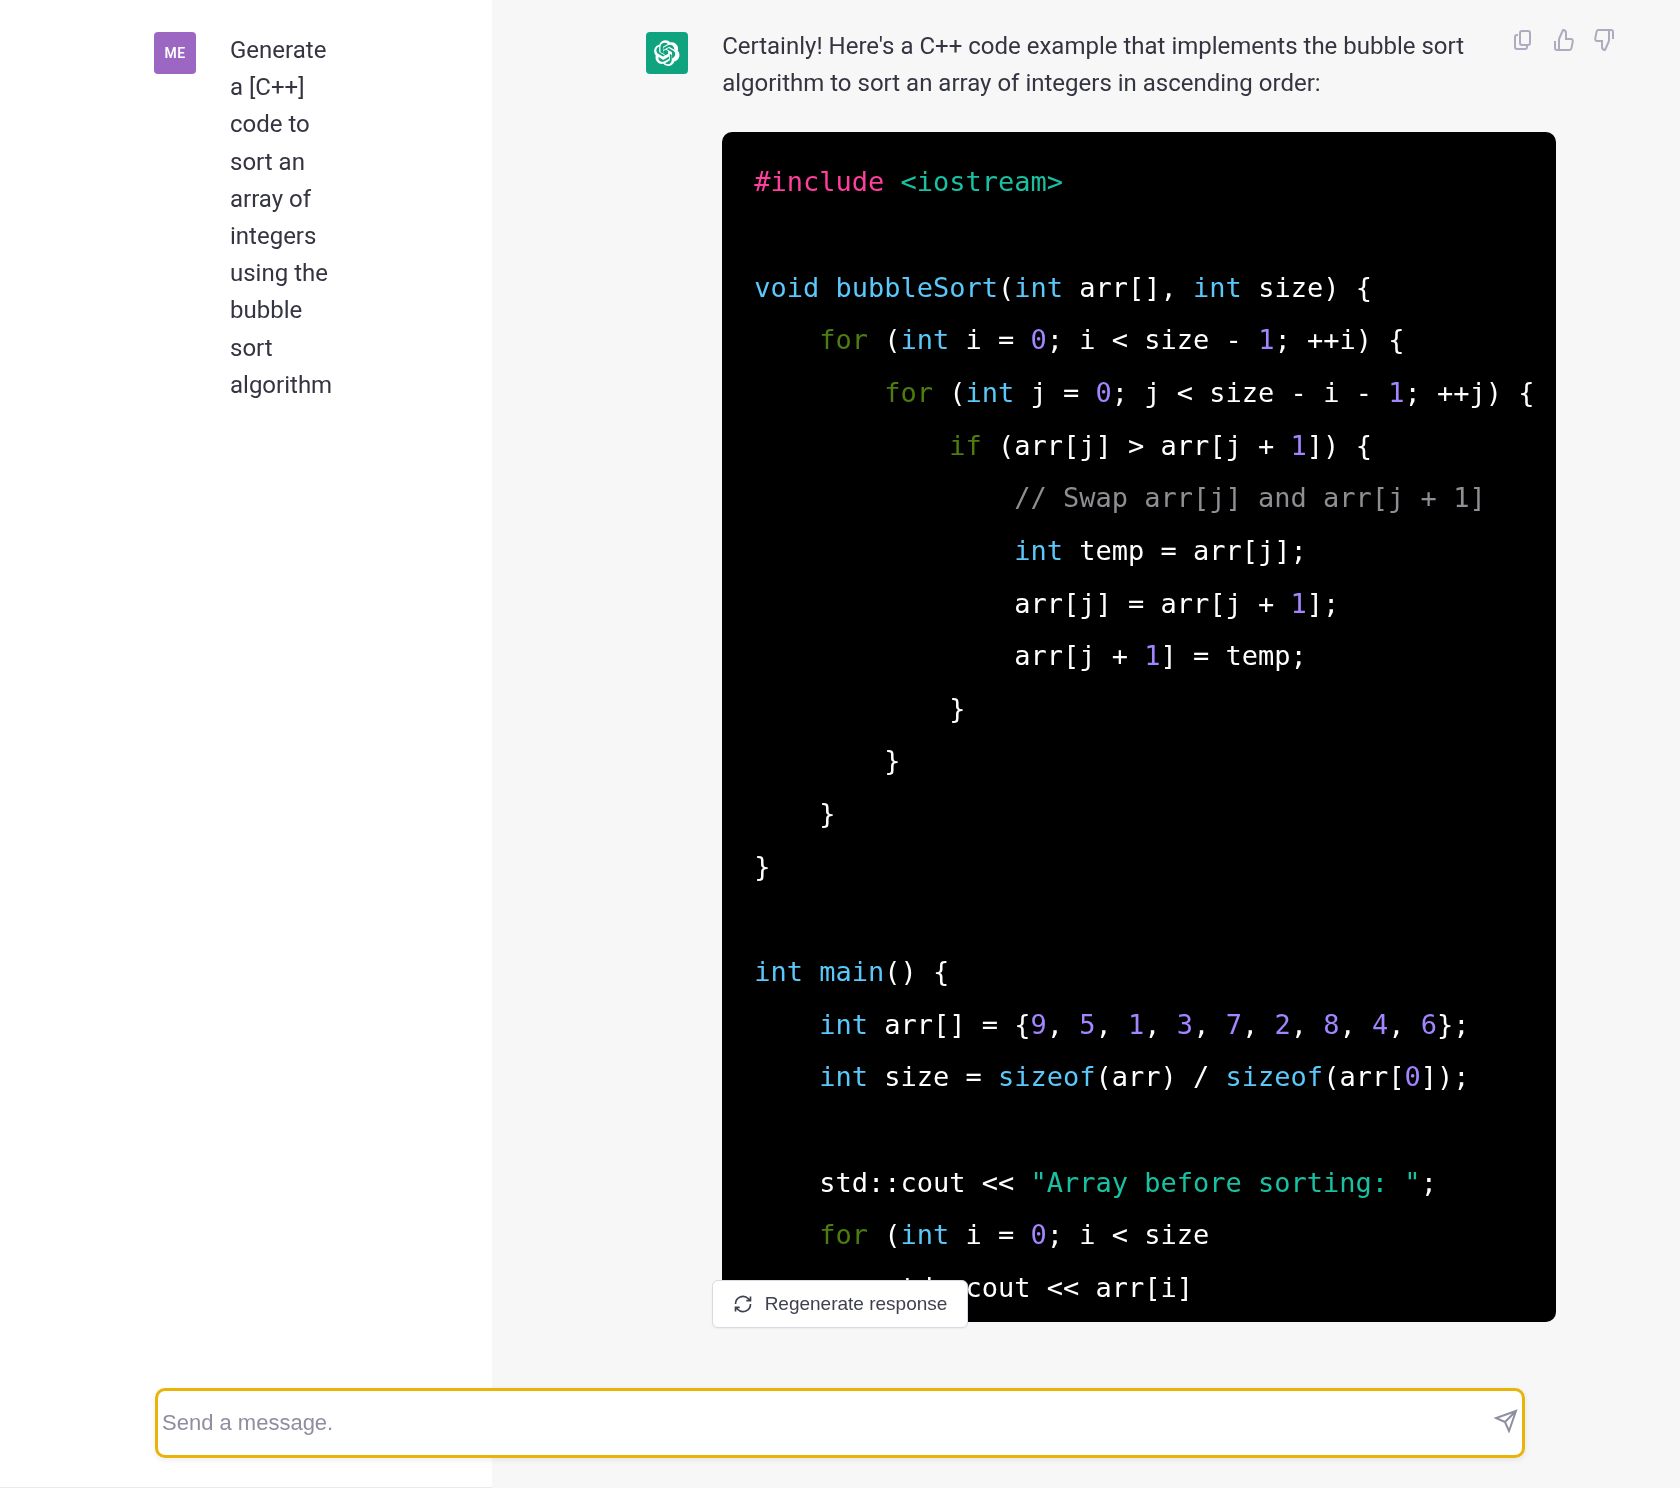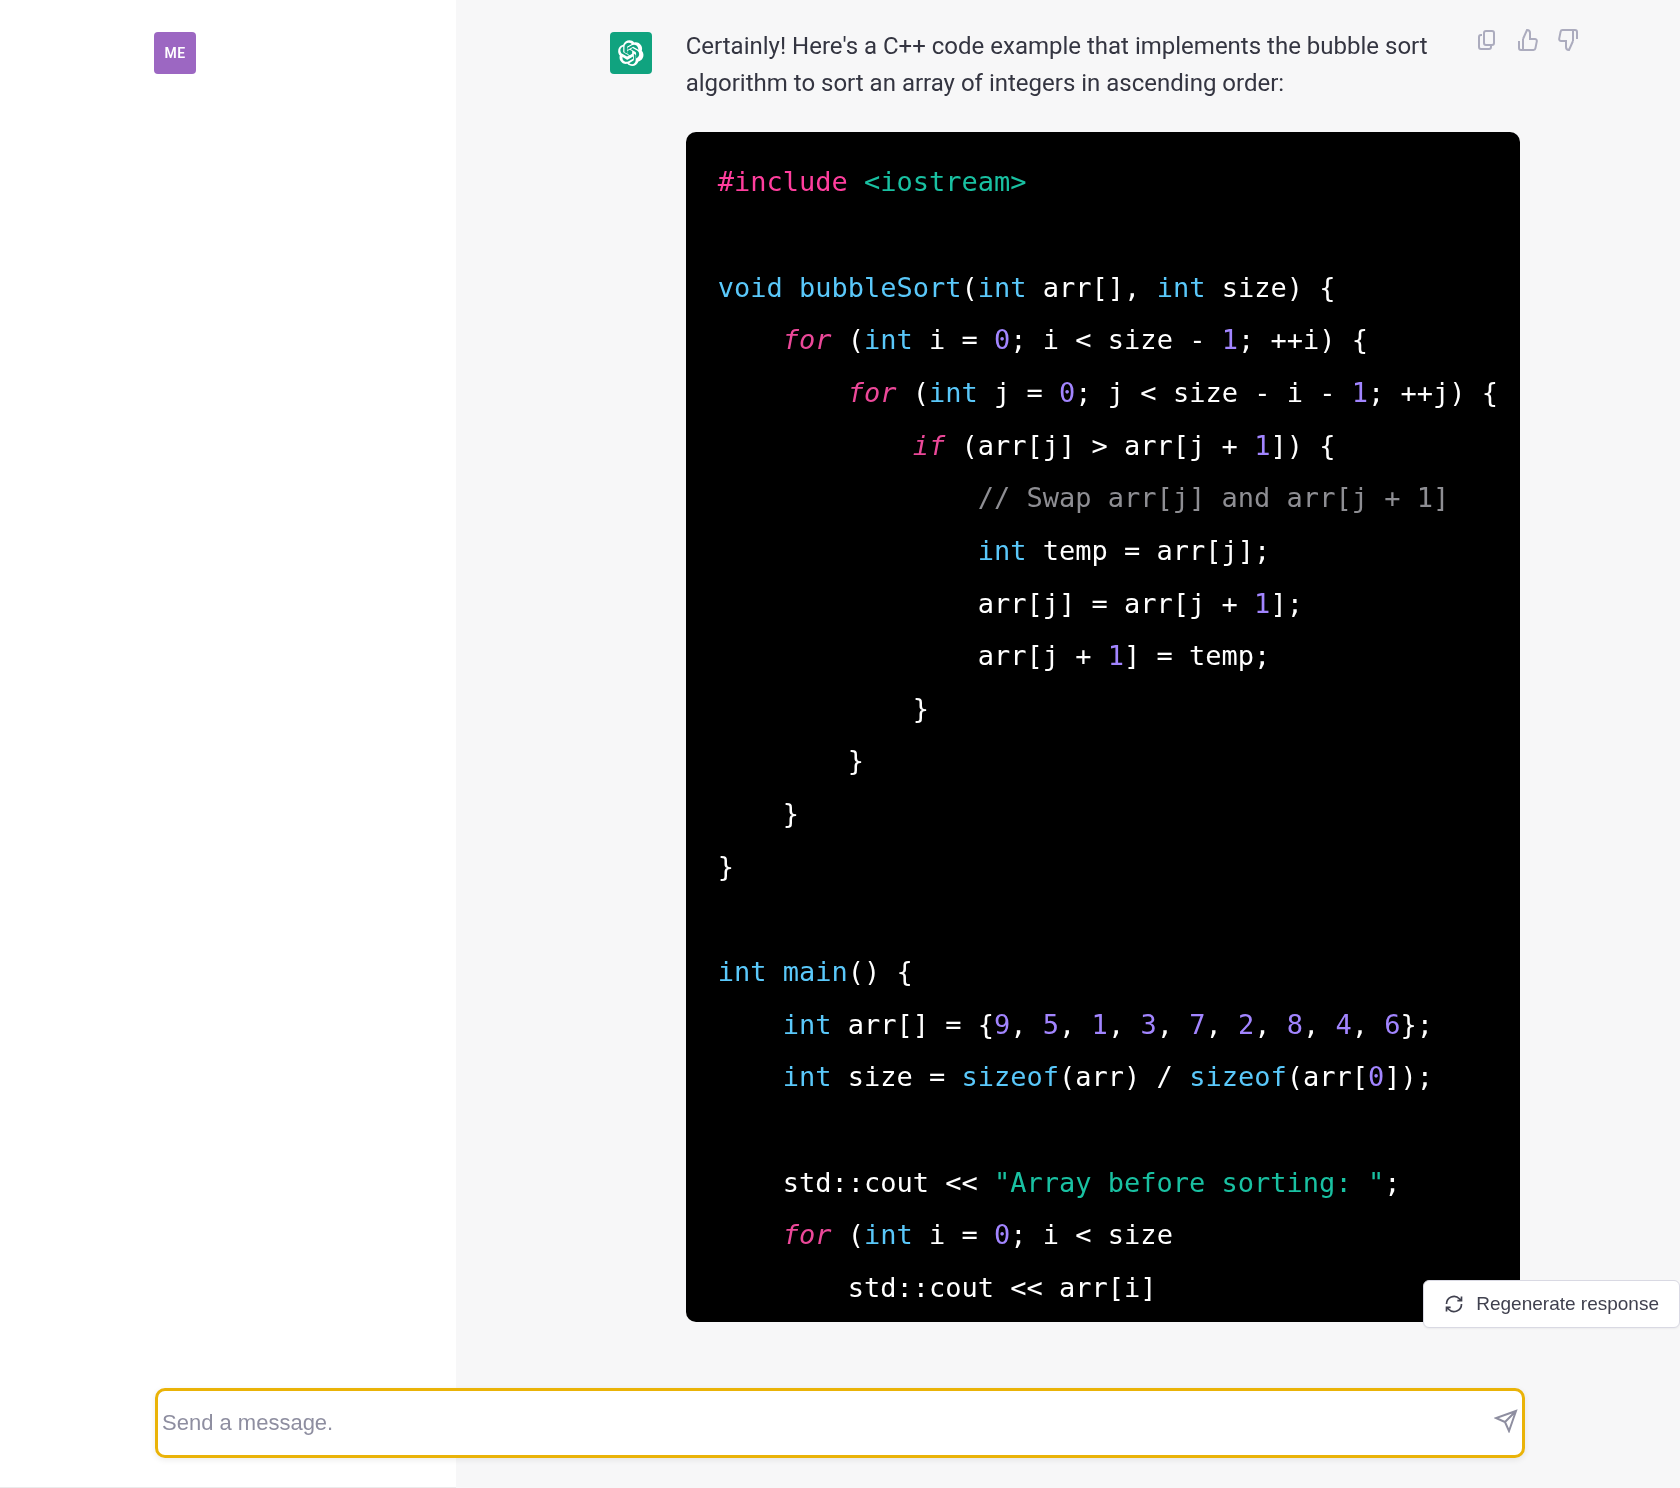--- a/index.html
+++ b/index.html
@@ -105,32 +105,32 @@
       font-size: 27px;
       line-height: 1.95;
       color: #fff;
       white-space: pre;
       overflow: hidden;
     }
     .tok-macro   { color: #ff3e9d; }
     .tok-include { color: #19c1a2; }
     .tok-type2   { color: #5ac8fa; } 
     .tok-func    { color: #5ac8fa; }
-    .tok-blue    { color: #ec4899; font-style: italic; }
+    .tok-blue    { color: #4d7c0f; }
     .tok-num     { color: #a285ff; }
     .tok-cmt     { color: #8e8e93; }
     .tok-str     { color: #19c1a2; }
     .tok-builtin { color: #5ac8fa; }
 
     .regen-wrap {
       position: absolute;
       bottom: 160px;
       left: 0; right: 0;
       display: flex;
-      justify-content: flex-end;
+      justify-content: center;
       pointer-events: none;
     }
     .regen-btn {
       pointer-events: auto;
       background: #ffffff;
       border: 1px solid #d9d9e3;
       border-radius: 6px;
       padding: 12px 20px;
       font-size: 19px;
       color: #40414f;
@@ -188,20 +188,21 @@
 </head>
 <body>
 
 <div class="page">
 
   <div class="msg-row user">
     <div class="msg-inner" style="padding-bottom:46px;">
       <div class="avatar user-av">
         <span>ME</span>
       </div>
+      <div class="content">Generate a [C++] code to sort an array of integers using the bubble sort algorithm</div>
     </div>
   </div>
 
   <div class="msg-row assistant">
     <div class="msg-inner" style="padding-bottom:0;">
       <div class="avatar assistant-av">
         <svg viewBox="0 0 41 41" fill="none">
           <path d="M37.5 16.8c.9-2.7.6-5.7-.9-8.1-2.2-3.9-6.7-5.9-11-4.9C23.7 1.6 20.9.3 18 .4c-4.5 0-8.4 2.9-9.8 7.1C5.4 8.1 3 9.9 1.6 12.4c-2.2 3.9-1.7 8.8 1.3 12.1-.9 2.7-.6 5.7.9 8.1 2.2 3.9 6.7 5.9 11 4.9 1.9 2.2 4.7 3.4 7.6 3.4 4.5 0 8.4-2.9 9.8-7.1 2.8-.6 5.2-2.3 6.6-4.9 2.2-3.9 1.7-8.8-1.3-12.1zM22.4 38.2c-1.8 0-3.5-.6-4.9-1.7l6.9-4c.4-.2.6-.6.6-1v-9.7l2.9 1.7v8c0 3.7-2.9 6.7-5.5 6.7zm-14.3-6.1c-.9-1.5-1.2-3.3-.9-5.1l6.9 4c.4.2.8.2 1.2 0l8.4-4.9v3.4l-7 4c-3.2 1.9-7.3.8-8.6-1.4zM4.2 13.7c.9-1.5 2.3-2.7 4-3.3v8.2c0 .4.2.8.6 1l8.4 4.9-2.9 1.7-7-4c-3.2-1.9-4.3-5.9-3.1-8.5zm24.3 5.6l-8.4-4.9 2.9-1.7 7 4c3.2 1.9 4.3 5.9 2.5 9.1-.9 1.5-2.3 2.7-4 3.3v-8.2c0-.4-.2-.8-.6-1v-.6h.6zm2.9-4.4l-6.9-4c-.4-.2-.8-.2-1.2 0l-8.4 4.9v-3.4l7-4c3.2-1.9 7.3-.8 9.1 2.5.9 1.5 1.2 3.3.9 5.1l-.5-1.1zm-18.3 6l-2.9-1.7v-8c0-3.7 3-6.7 6.7-6.7 1.8 0 3.5.6 4.9 1.7l-6.9 4c-.4.2-.6.6-.6 1v9.7h-1.2zm1.6-3.4l3.8-2.2 3.8 2.2v4.3l-3.8 2.2-3.8-2.2v-4.3z" fill="#fff"></path>
         </svg>
       </div>

